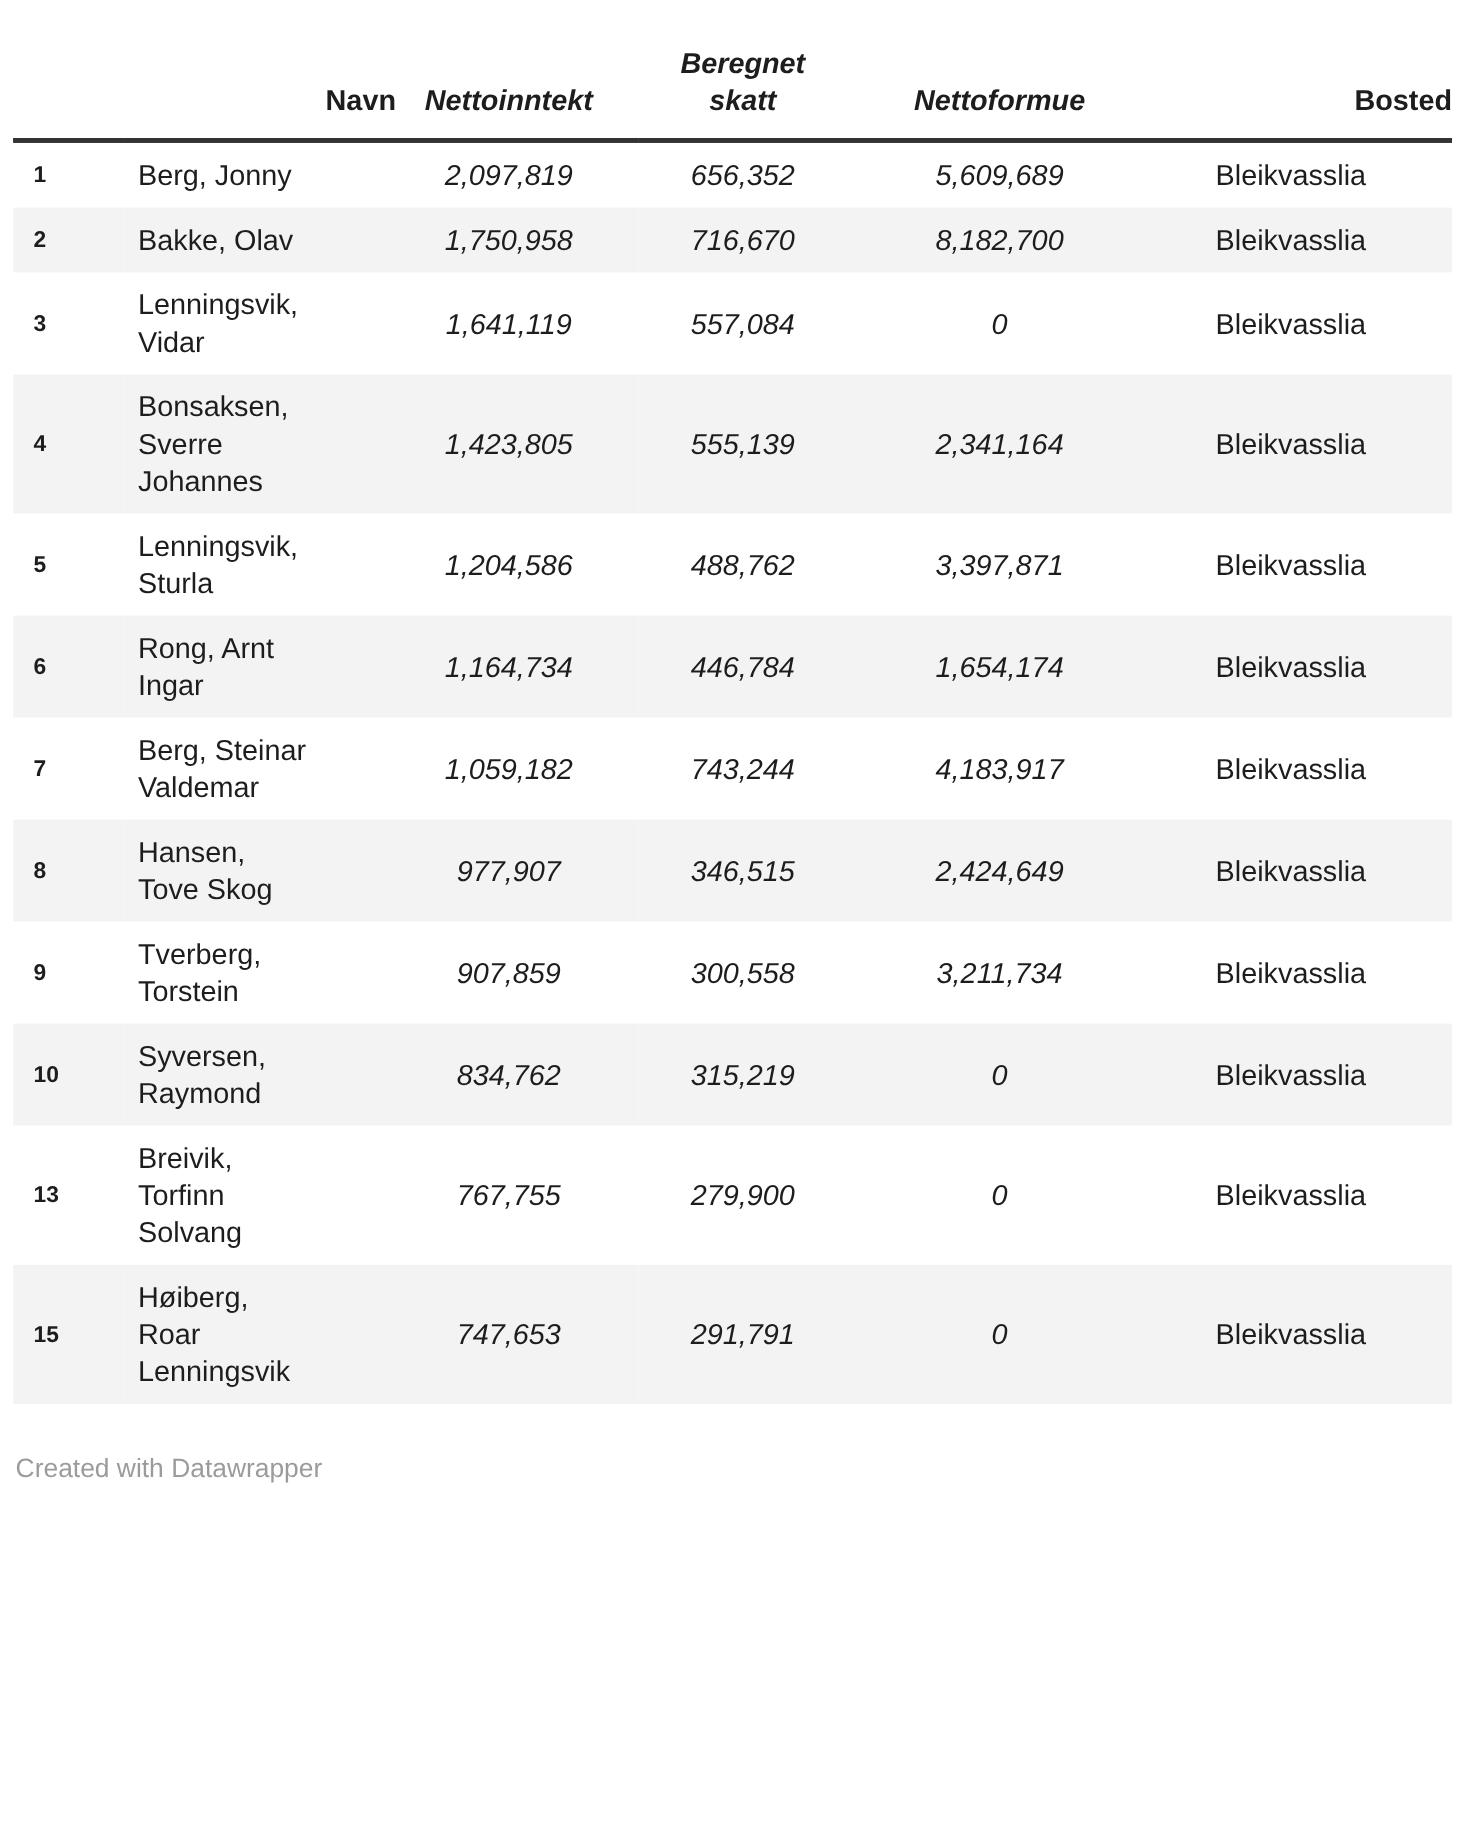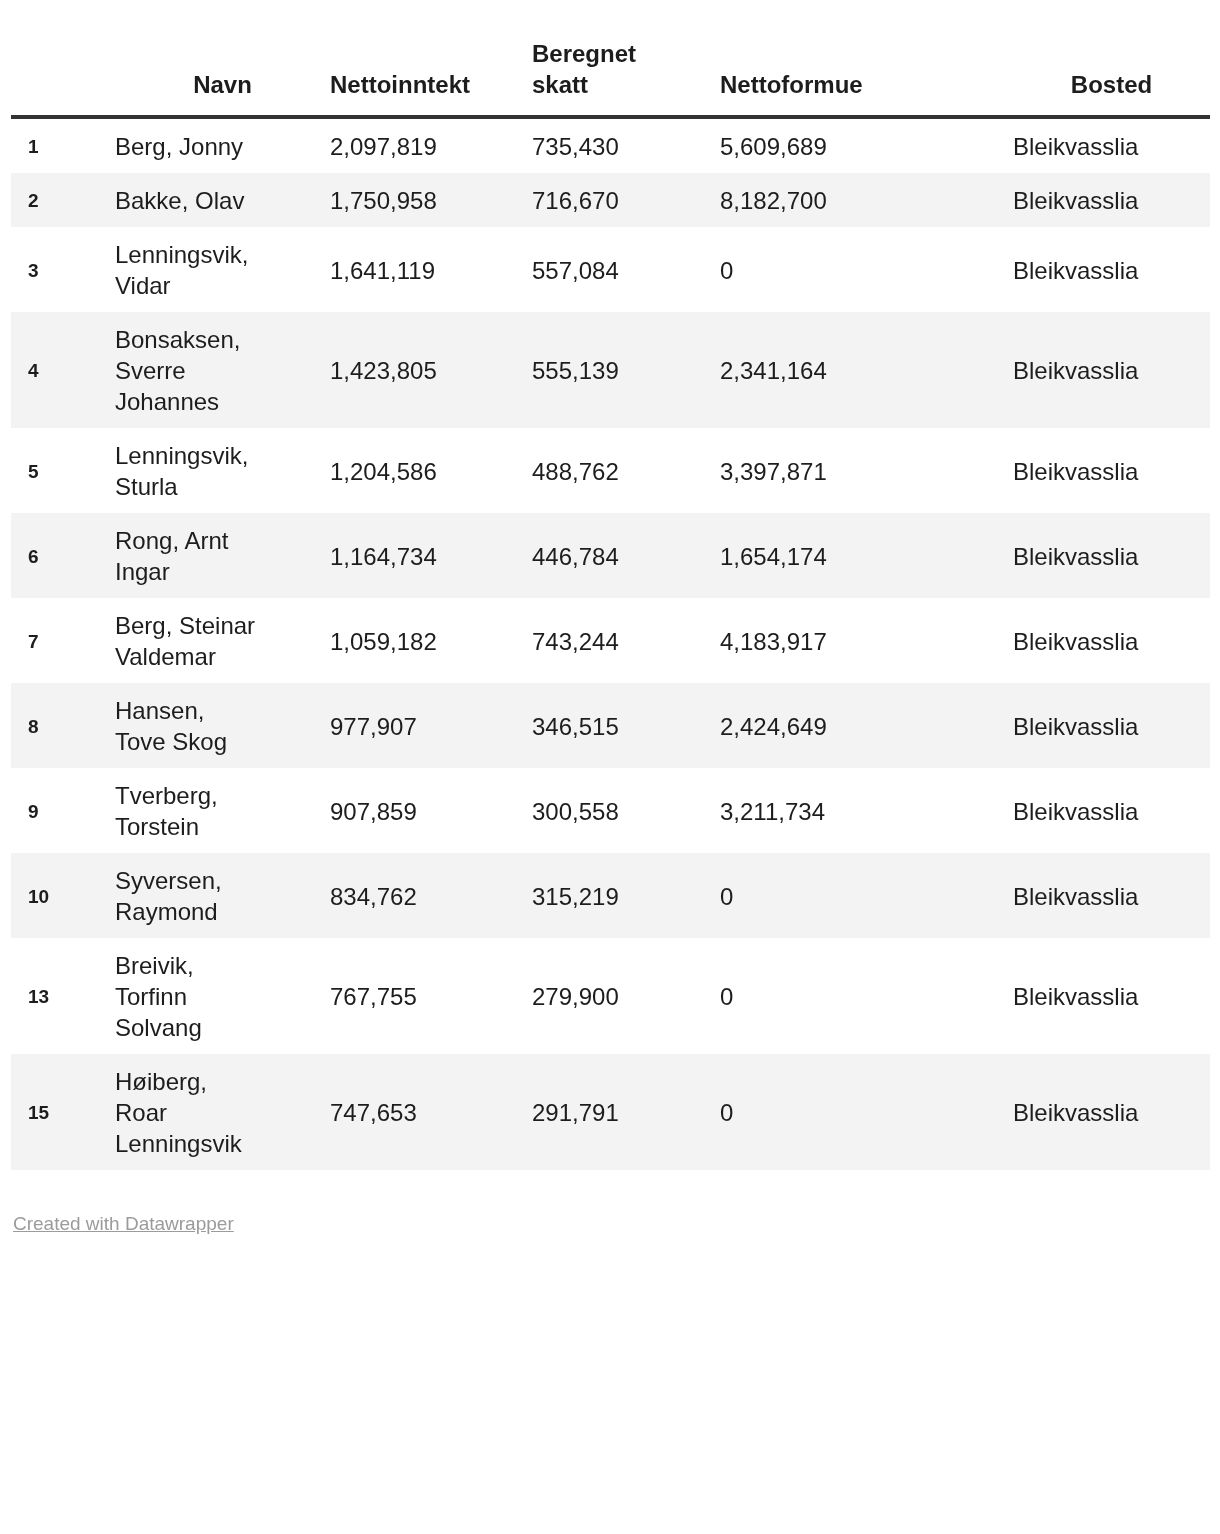--- a/index.html
+++ b/index.html
@@ -23,47 +23,46 @@
   table.dw-table {
     border-collapse: collapse;
     table-layout: fixed;
     width: 1199px;
   }
   thead th {
     font-weight: bold;
     font-size: 24px;
     line-height: 31px;
     vertical-align: bottom;
-    text-align: center;
+    text-align: right;
     padding: 16px 0 15px 0;
     border-bottom: 4px solid var(--header-border);
     white-space: pre-line;
   }
   tbody tr { background: transparent; }
   tbody tr:nth-child(even) { background: var(--stripe); }
   td {
     font-size: 24px;
     line-height: 31px;
     vertical-align: middle;
     padding: 12px 0 11px 0;
   }
   .col-rank { padding-left: 17px; }
   td.col-rank { font-size: 19px; font-weight: bold; }
   .col-name { padding-left: 11px; }
   td.col-name { white-space: pre-line; }
-  .col-num { text-align: left; padding-right: 14px; }
+  .col-num { text-align: center; padding-right: 14px; font-style: italic; }
   .col-bosted { padding-left: 53px; }
 
   .credit {
     margin-top: 42px;
     padding-left: 2px;
-    font-size: 19px;
+    font-size: 22px;
     line-height: 24px;
     color: var(--credit);
-    text-decoration: underline;
   }
 </style>
 </head>
 <body>
 
 <div class="page">
   <table class="dw-table">
     <colgroup>
       <col style="width:93px">
       <col style="width:226px">
@@ -81,21 +80,21 @@
 skatt</th>
           <th class="col-num">Nettoformue</th>
           <th class="col-bosted">Bosted</th>
         </tr>
     </thead>
     <tbody id="table-body">
         <tr>
           <td class="col-rank">1</td>
           <td class="col-name">Berg, Jonny</td>
           <td class="col-num">2,097,819</td>
-          <td class="col-num">735,430</td>
+          <td class="col-num">656,352</td>
           <td class="col-num">5,609,689</td>
           <td class="col-bosted">Bleikvasslia</td>
         </tr>
         <tr>
           <td class="col-rank">2</td>
           <td class="col-name">Bakke, Olav</td>
           <td class="col-num">1,750,958</td>
           <td class="col-num">716,670</td>
           <td class="col-num">8,182,700</td>
           <td class="col-bosted">Bleikvasslia</td>

